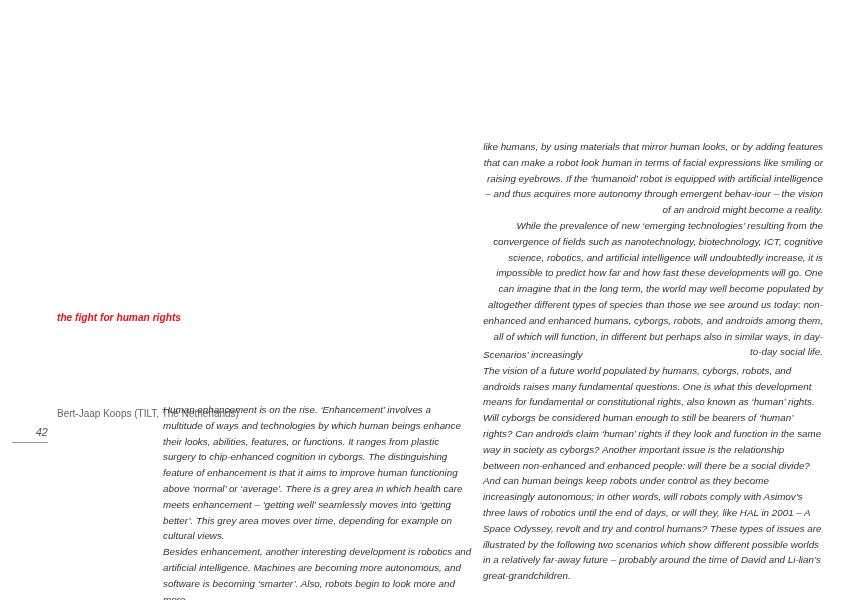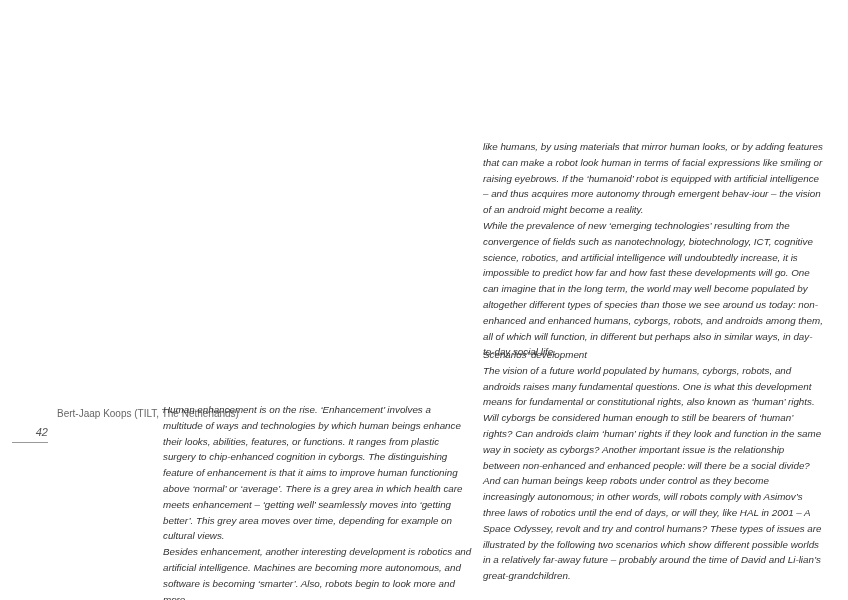--- a/index.html
+++ b/index.html
@@ -9,40 +9,41 @@
                  text-align: right; font-size: 11px; color: #555; font-style: italic; }
   .page-rule { position: absolute; left: 12px; top: 442px; width: 36px; height: 1px; background: #999; }
   .title { position: absolute; left: 57px; top: 311px; width: 240px; color: #e3131b;
            font-weight: bold; font-style: italic; font-size: 10.2px; line-height: 14.5px; }
   .author { position: absolute; left: 57px; top: 360px; width: 260px; color: #666;
             font-size: 10px; line-height: 14px; margin-top: 47px; }
   .col { position: absolute; font-size: 9.8px; line-height: 15.8px; color: #333;
          font-style: italic; }
   .col p { margin: 0; }
   .col-left { left: 163px; top: 402px; width: 310px; }
-  .col-right-top { left: 483px; top: 139px; width: 340px; }
+  .col-right-top { left: 483px; top: 139px; width: 340px; text-align: right; }
   .col-right-bottom { left: 483px; top: 347px; width: 340px; }
   .subhead { margin: 0; }
 </style>
 </head>
 <body>
 
 <div class="page-number">42</div>
 <div class="page-rule"></div>
 
 <div class="title">
+  <div>the fight for human rights</div>
 </div>
 <div class="author">Bert-Jaap Koops (TILT, The Netherlands)</div>
 
 <div class="col col-left">
   <p>Human enhancement is on the rise. ‘Enhancement’ involves a multitude of ways and technologies by which human beings enhance their looks, abilities, features, or functions. It ranges from plastic surgery to chip-enhanced cognition in cyborgs. The distinguishing feature of enhancement is that it aims to improve human functioning above ‘normal’ or ‘average’. There is a grey area in which health care meets enhancement – ‘getting well’ seamlessly moves into ‘getting better’. This grey area moves over time, depending for example on cultural views.</p>
   <p>Besides enhancement, another interesting development is robotics and artificial intelligence. Machines are becoming more autonomous, and software is becoming ‘smarter’. Also, robots begin to look more and more</p>
 </div>
 
 <div class="col col-right-top">
   <p>like humans, by using materials that mirror human looks, or by adding features that can make a robot look human in terms of facial expressions like smiling or raising eyebrows. If the ‘humanoid’ robot is equipped with artificial intelligence – and thus acquires more autonomy through emergent behav-iour – the vision of an android might become a reality.</p>
   <p>While the prevalence of new ‘emerging technologies’ resulting from the convergence of fields such as nanotechnology, biotechnology, ICT, cognitive science, robotics, and artificial intelligence will undoubtedly increase, it is impossible to predict how far and how fast these developments will go. One can imagine that in the long term, the world may well become populated by altogether different types of species than those we see around us today: non-enhanced and enhanced humans, cyborgs, robots, and androids among them, all of which will function, in different but perhaps also in similar ways, in day-to-day social life.</p>
 </div>
 
 <div class="col col-right-bottom">
-  <p class="subhead">Scenarios’ development</p>
+  <p class="subhead">Scenarios’ increasingly</p>
   <p>The vision of a future world populated by humans, cyborgs, robots, and androids raises many fundamental questions. One is what this development means for fundamental or constitutional rights, also known as ‘human’ rights. Will cyborgs be considered human enough to still be bearers of ‘human’ rights? Can androids claim ‘human’ rights if they look and function in the same way in society as cyborgs? Another important issue is the relationship between non-enhanced and enhanced people: will there be a social divide? And can human beings keep robots under control as they become increasingly autonomous; in other words, will robots comply with Asimov’s three laws of robotics until the end of days, or will they, like HAL in 2001 – A Space Odyssey, revolt and try and control humans? These types of issues are illustrated by the following two scenarios which show different possible worlds in a relatively far-away future – probably around the time of David and Li-lian’s great-grandchildren.</p>
 </div>
 
 </body></html>

